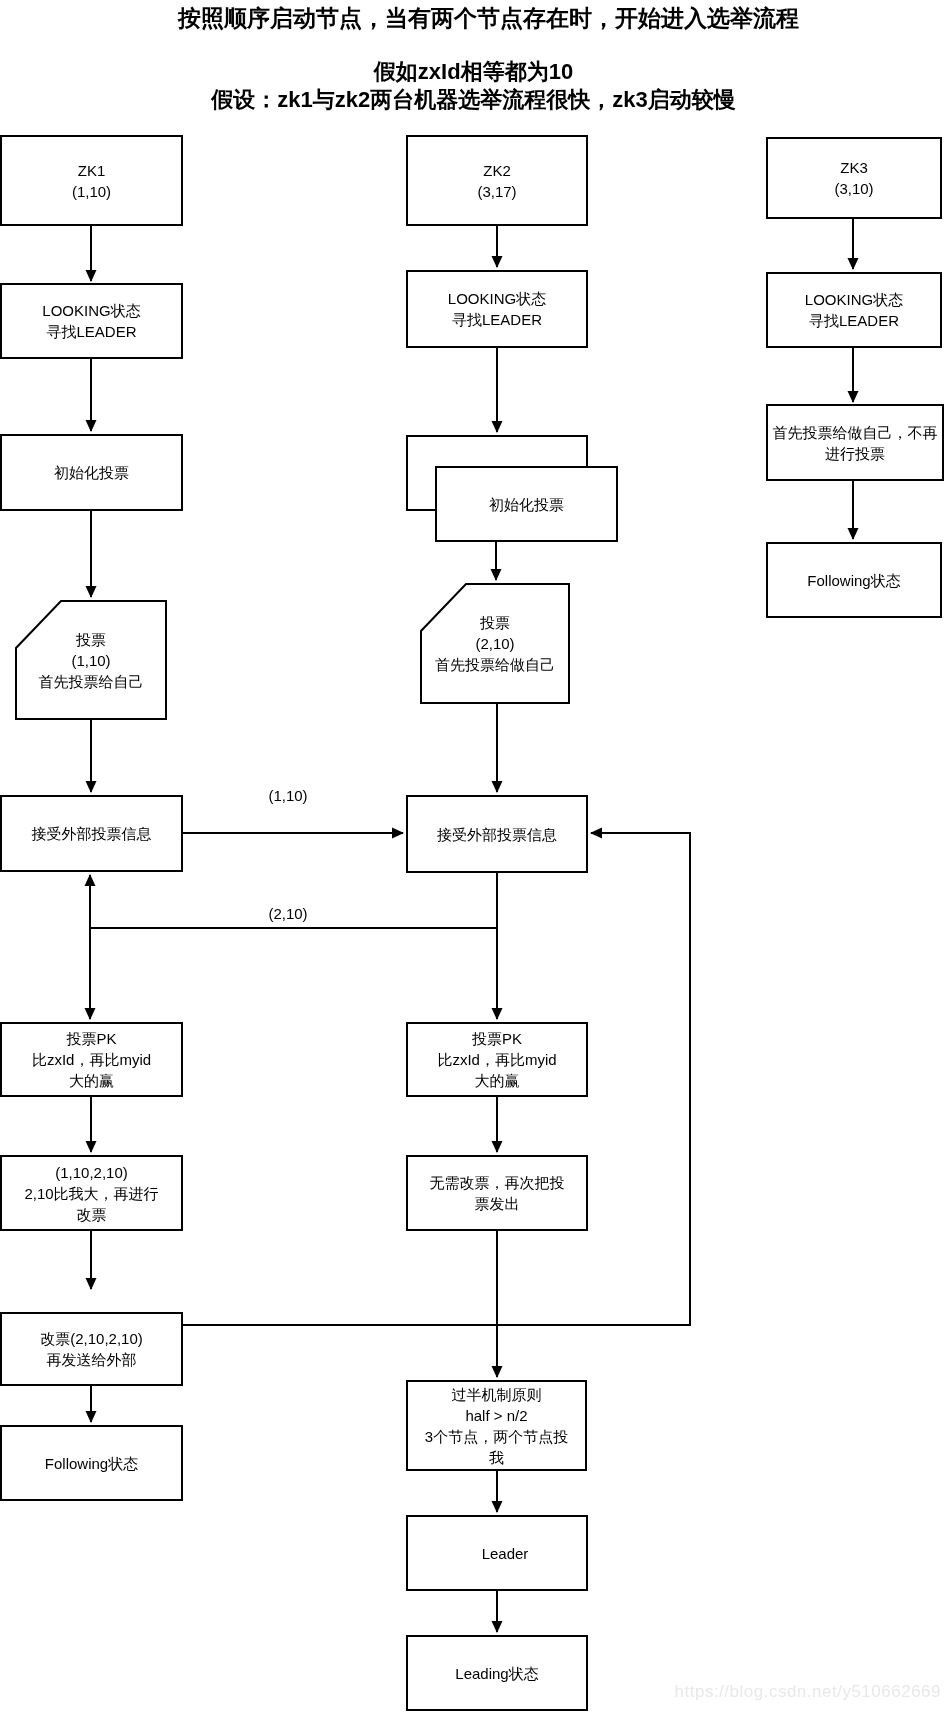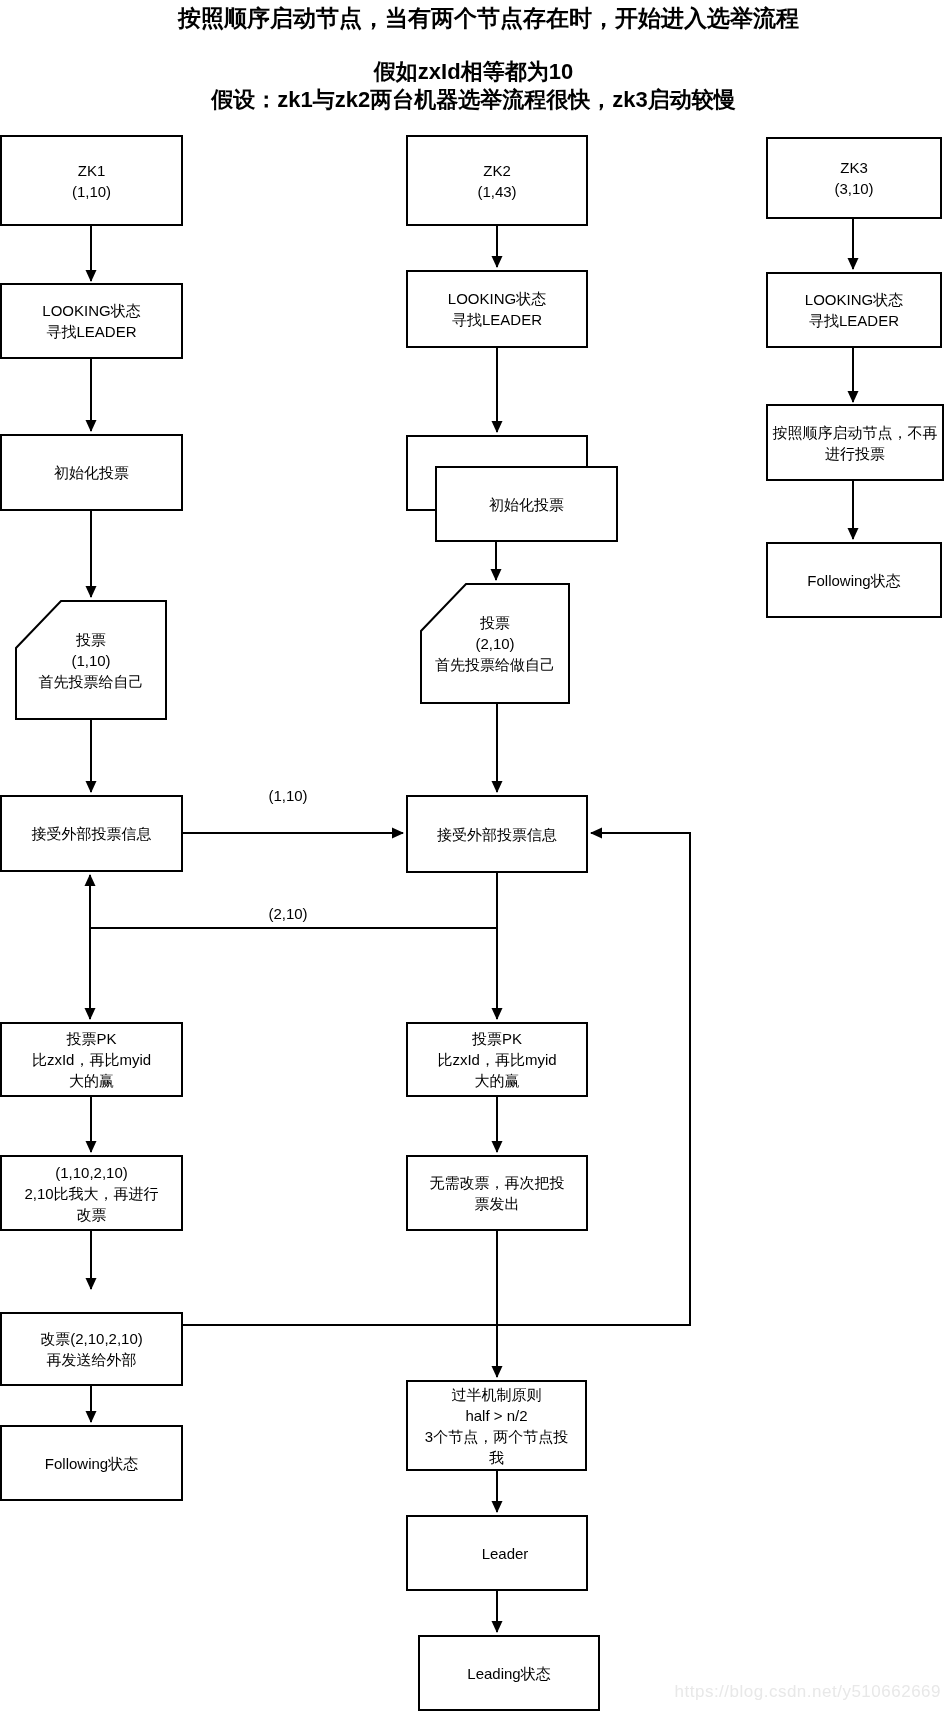--- a/index.html
+++ b/index.html
@@ -91,46 +91,46 @@
 比zxId，再比myid
 大的赢</div>
   <div class="node" style="left:0;top:1155px;width:183px;height:76px;">(1,10,2,10)
 2,10比我大，再进行
 改票</div>
   <div class="node" style="left:0;top:1292px;width:183px;height:74px;margin-top:20px;">改票(2,10,2,10)
 再发送给外部</div>
   <div class="node" style="left:0;top:1425px;width:183px;height:76px;">Following状态</div>
 
   <div class="node" style="left:406px;top:135px;width:182px;height:91px;">ZK2
-(1,43)</div>
+(3,17)</div>
   <div class="node" style="left:406px;top:270px;width:182px;height:78px;">LOOKING状态
 寻找LEADER</div>
   <div class="node" style="left:406px;top:435px;width:182px;height:76px;"></div>
   <div class="node" style="left:435px;top:466px;width:183px;height:76px;">初始化投票</div>
   <div class="card-text" style="left:421px;top:583px;width:148px;height:121px;">投票
 (2,10)
 首先投票给做自己</div>
   <div class="node" style="left:406px;top:795px;width:182px;height:78px;">接受外部投票信息</div>
   <div class="node" style="left:406px;top:1022px;width:182px;height:75px;">投票PK
 比zxId，再比myid
 大的赢</div>
   <div class="node" style="left:406px;top:1155px;width:182px;height:76px;">无需改票，再次把投
 票发出</div>
   <div class="node" style="left:406px;top:1380px;width:181px;height:91px;">过半机制原则
 half &gt; n/2
 3个节点，两个节点投
 我</div>
   <div class="node" style="left:406px;top:1515px;width:182px;height:76px;padding-left:16px;">Leader</div>
-  <div class="node" style="left:418px;top:1635px;width:182px;height:76px;">Leading状态</div>
+  <div class="node" style="left:406px;top:1635px;width:182px;height:76px;">Leading状态</div>
 
   <div class="node" style="left:766px;top:137px;width:176px;height:82px;">ZK3
 (3,10)</div>
   <div class="node" style="left:766px;top:272px;width:176px;height:76px;">LOOKING状态
 寻找LEADER</div>
-  <div class="node" style="left:766px;top:404px;width:178px;height:77px;">按照顺序启动节点，不再
+  <div class="node" style="left:766px;top:404px;width:178px;height:77px;">首先投票给做自己，不再
 进行投票</div>
   <div class="node" style="left:766px;top:542px;width:176px;height:76px;">Following状态</div>
 
   <div class="edge-label" style="left:256px;top:787px;width:60px;">(1,10)</div>
   <div class="edge-label" style="left:256px;top:905px;width:60px;">(2,10)</div>
 
   <div class="watermark">https://blog.csdn.net/y510662669</div>
 
 </div>
 

